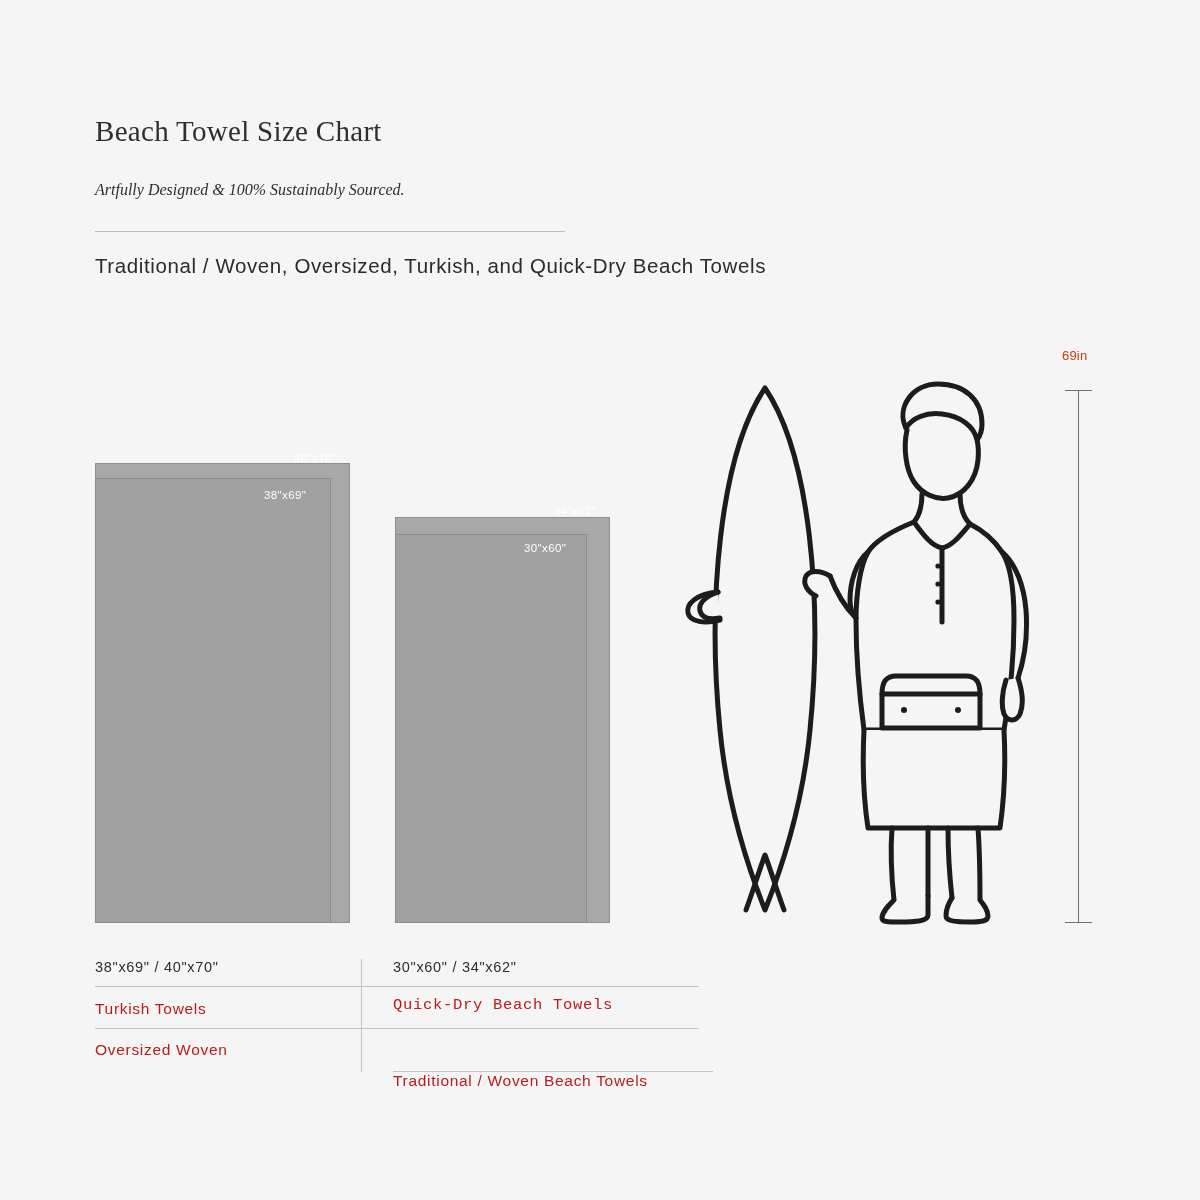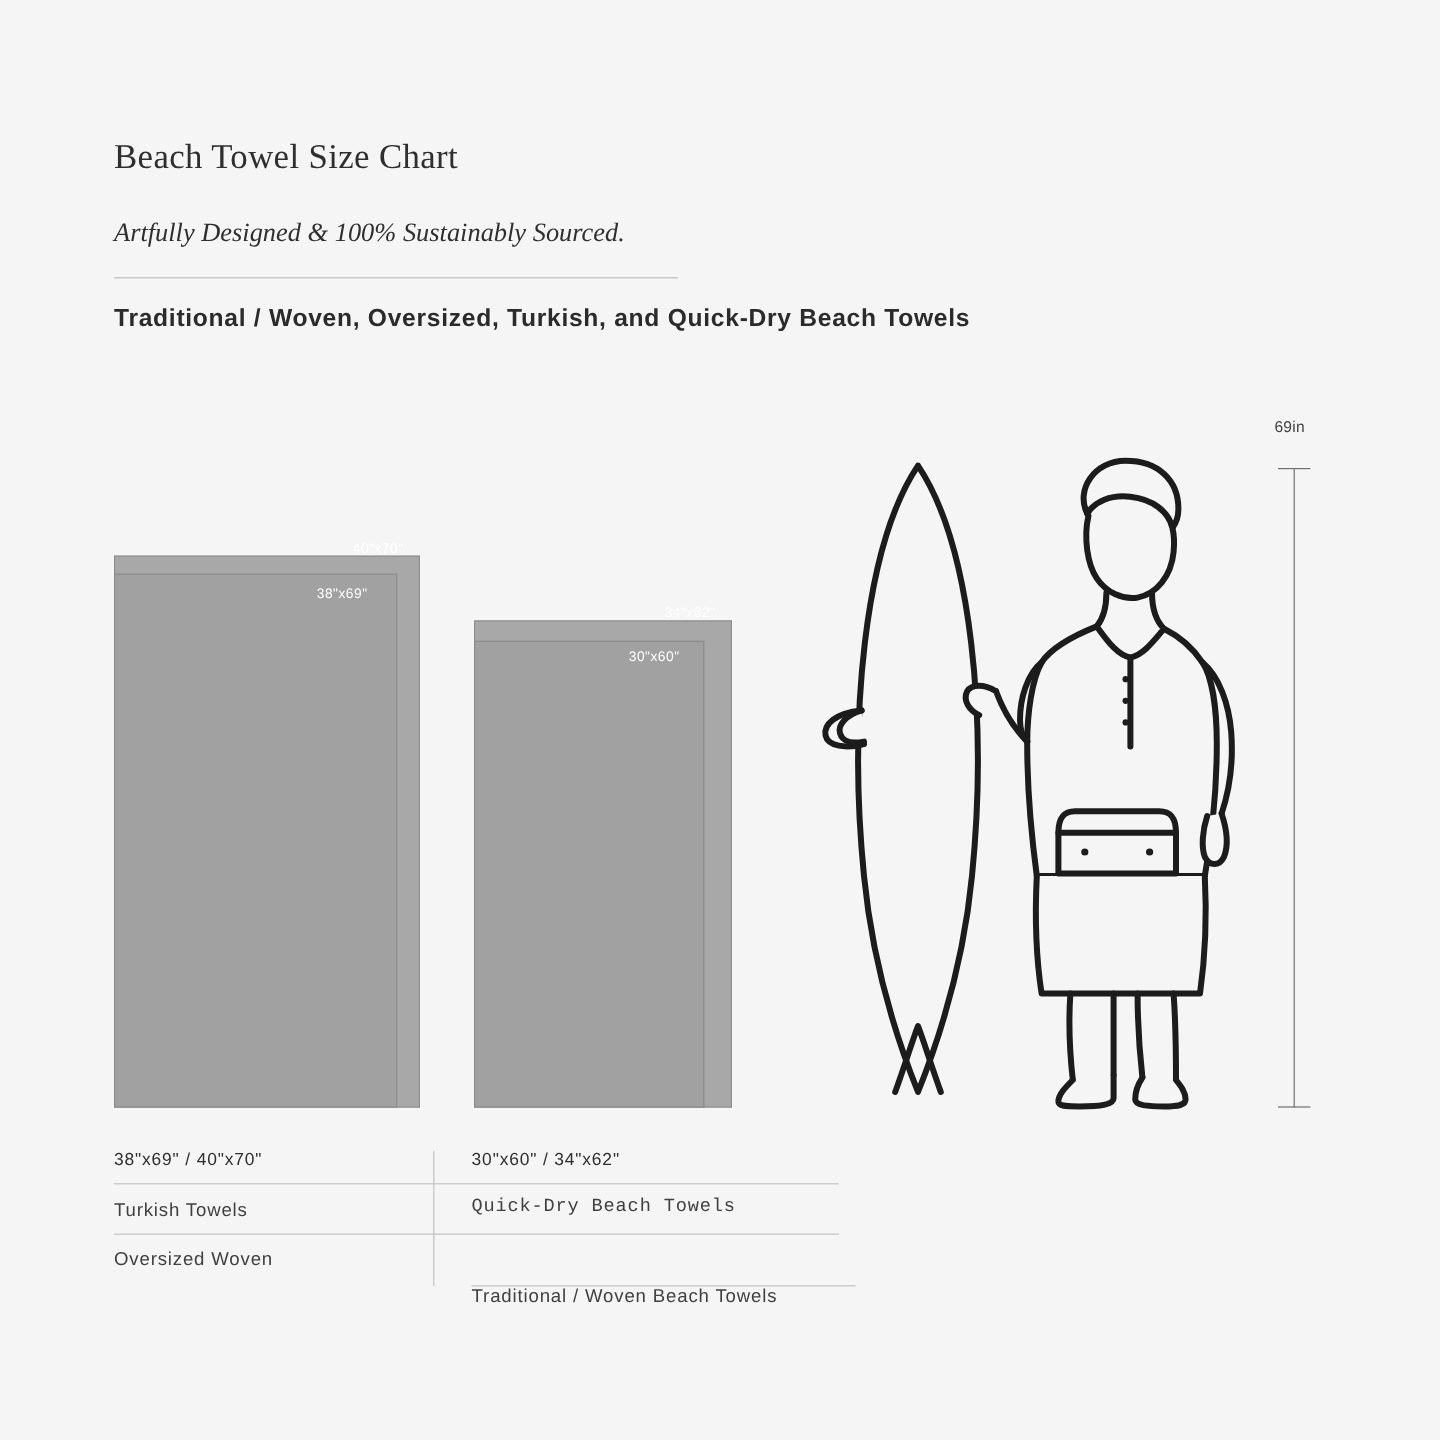--- a/index.html
+++ b/index.html
@@ -30,37 +30,37 @@
     letter-spacing: 0.3px;
     color: #2f2f2f;
     font-weight: 400;
   }
   .subtitle {
     position: absolute;
     left: 95px;
     top: 181px;
     font-family: "Liberation Serif", serif;
     font-style: italic;
-    font-size: 22px;
+    font-size: 16px;
     color: #2f2f2f;
   }
   .rule {
     position: absolute;
     left: 95px;
     top: 231px;
     width: 470px;
     height: 1px;
     background: #bcbcbc;
   }
   .section-head {
     position: absolute;
     left: 95px;
     top: 254px;
     font-size: 20.5px;
-    font-weight: bold;
+    font-weight: normal;
     letter-spacing: 0.6px;
     color: #2b2b2b;
   }
 
   
   .towel-back {
     position: absolute;
     background: #a8a8a8;
     border: 1px solid #8f8f8f;
   }
@@ -90,21 +90,21 @@
     position: absolute;
     width: 27px;
     height: 1px;
     background: #6f6f6f;
   }
   .height-text {
     position: absolute;
     left: 1062px;
     top: 348px;
     font-size: 13px;
-    color: #404040;
+    color: #c2410c;
     letter-spacing: 0.2px;
   }
 
   
   .figure {
     position: absolute;
     left: 660px;
     top: 370px;
   }
 
@@ -122,21 +122,21 @@
   .legend-size {
     position: absolute;
     font-size: 14.5px;
     letter-spacing: 0.7px;
     color: #2e2e2e;
   }
   .legend-item {
     position: absolute;
     font-size: 15.5px;
     letter-spacing: 0.7px;
-    color: #404040;
+    color: #b91c1c;
   }
 </style>
 </head>
 <body>
 
 <div class="page">
 
   <div class="title">Beach Towel Size Chart</div>
   <div class="subtitle">Artfully Designed &amp; 100% Sustainably Sourced.</div>
   <div class="rule"></div>

